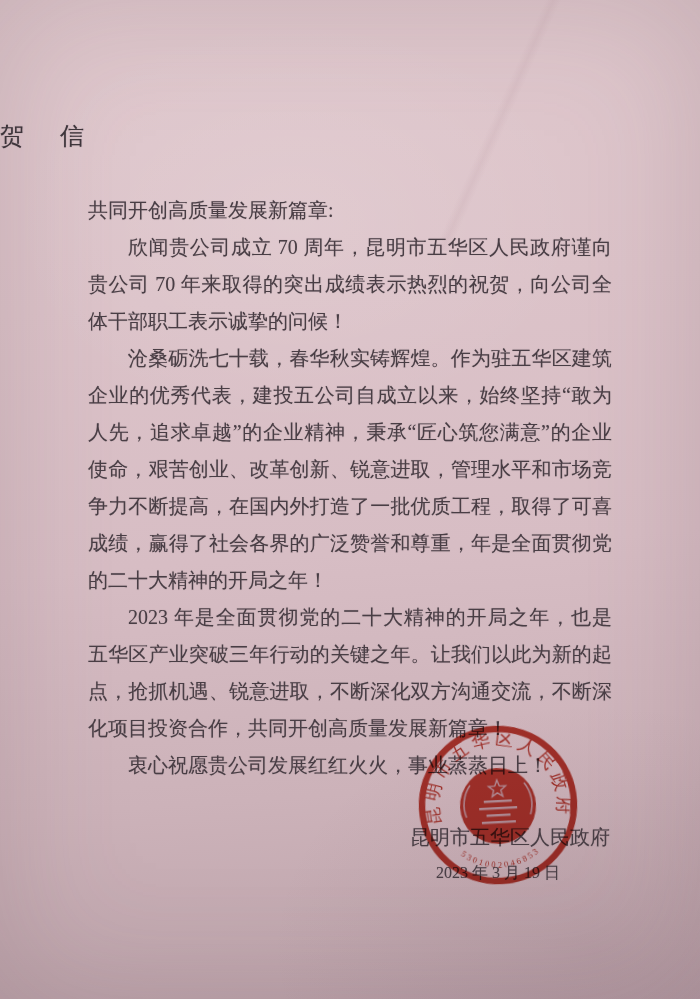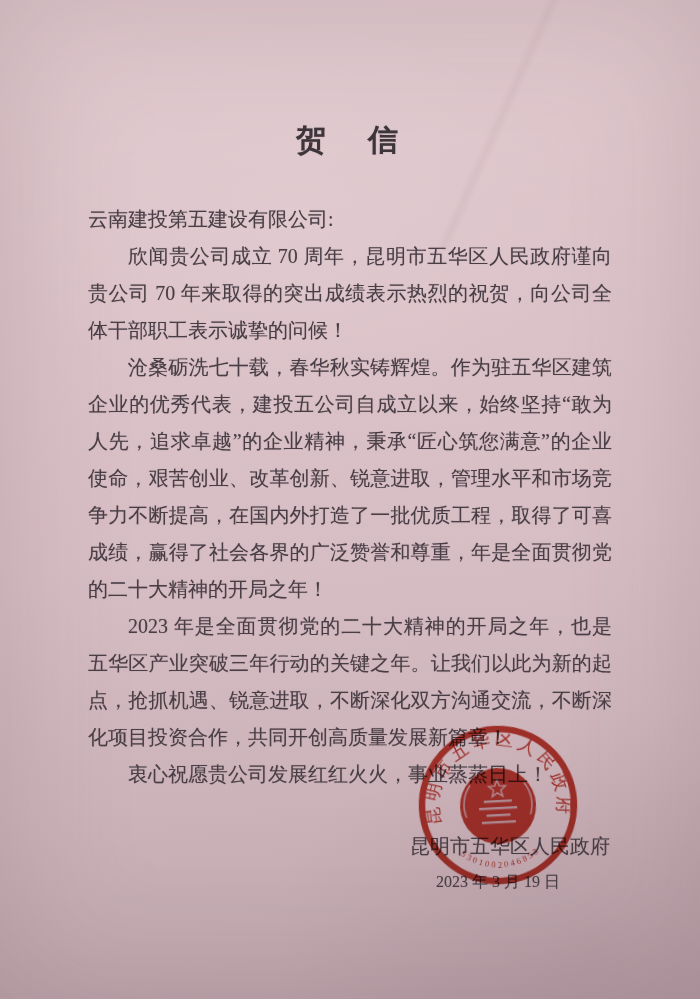--- a/index.html
+++ b/index.html
@@ -23,23 +23,23 @@
     content: "";
     position: absolute;
     left: 430px; top: -20px;
     width: 140px; height: 280px;
     background: linear-gradient(100deg, rgba(255,255,255,0) 46%, rgba(170,135,145,0.12) 50%, rgba(255,255,255,0) 54%);
     transform: rotate(14deg);
     pointer-events: none;
   }
   .title {
     margin-top: 120px;
-    text-align: center;
-    font-size: 30px;
-    font-weight: 700;
+    text-align: left;
+    font-size: 24px;
+    font-weight: 400;
     letter-spacing: 6px;
     color: #3e353b;
     text-shadow: 0 0 1px rgba(62,53,59,0.45);
   }
   .letter-body {
     margin: 40px 88px 0 88px;
     width: 524px;
     font-size: 20px;
     line-height: 37px;
     color: #493e45;
@@ -82,21 +82,21 @@
   .seal text { font-family: "Liberation Serif", "DejaVu Serif", serif; }
 </style>
 </head>
 <body>
 
 <div class="paper">
 
   <h1 class="title">贺　信</h1>
 
   <div class="letter-body">
-    <p class="salutation">云南建投第五建设有限公司:</p>
+    <p class="salutation">共同开创高质量发展新篇章:</p>
     <p class="para">欣闻贵公司成立 70 周年，昆明市五华区人民政府谨向贵公司 70 年来取得的突出成绩表示热烈的祝贺，向公司全体干部职工表示诚挚的问候！</p>
     <p class="para">沧桑砺洗七十载，春华秋实铸辉煌。作为驻五华区建筑企业的优秀代表，建投五公司自成立以来，始终坚持“敢为人先，追求卓越”的企业精神，秉承“匠心筑您满意”的企业使命，艰苦创业、改革创新、锐意进取，管理水平和市场竞争力不断提高，在国内外打造了一批优质工程，取得了可喜成绩，赢得了社会各界的广泛赞誉和尊重，年是全面贯彻党的二十大精神的开局之年！</p>
     <p class="para">2023 年是全面贯彻党的二十大精神的开局之年，也是五华区产业突破三年行动的关键之年。让我们以此为新的起点，抢抓机遇、锐意进取，不断深化双方沟通交流，不断深化项目投资合作，共同开创高质量发展新篇章！</p>
     <p class="para">衷心祝愿贵公司发展红红火火，事业蒸蒸日上！</p>
   </div>
 
   <div class="sig-block">
     <div class="sig-line">昆明市五华区人民政府</div>
     <div class="date-line">2023 年 3 月 19 日</div>
   </div>

